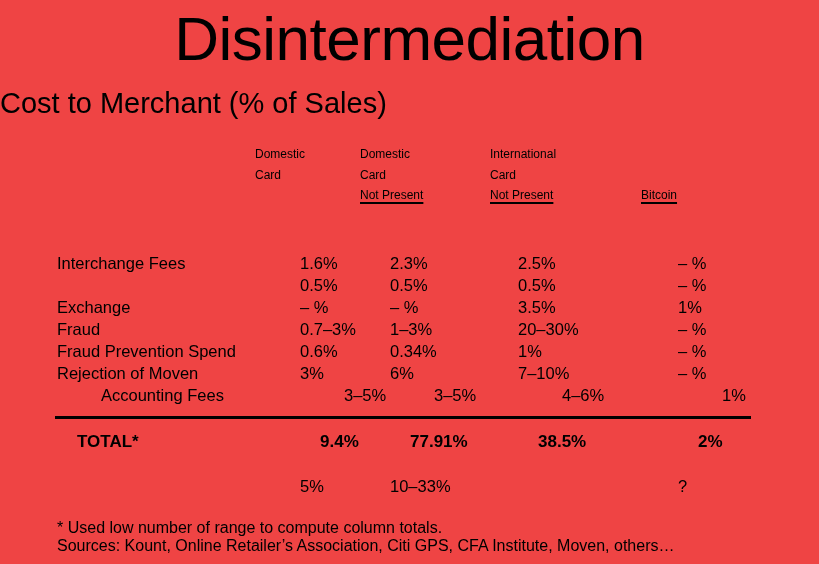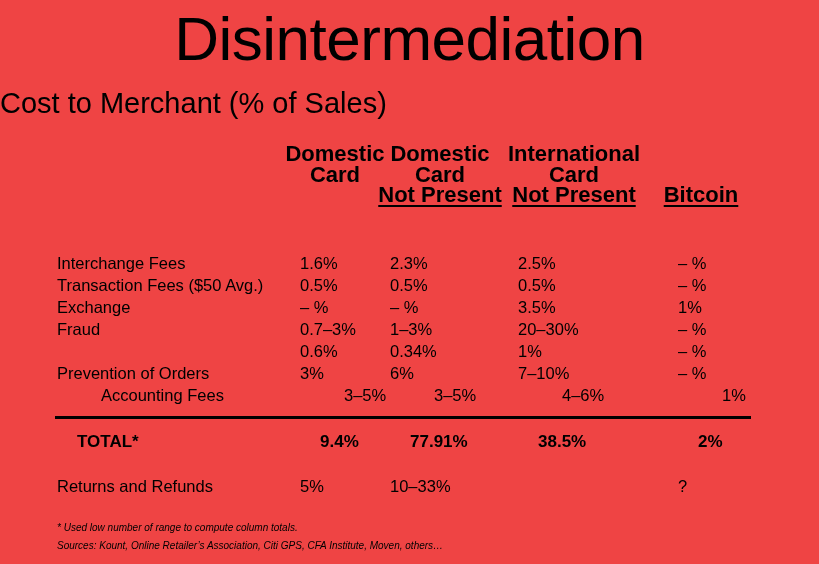--- a/index.html
+++ b/index.html
@@ -48,24 +48,23 @@
     position: absolute;
     left: 0;
     top: 0;
     width: 819px;
     height: 564px;
   }
 
   
   .col-head {
     position: absolute;
-    font-size: 22px;
-    font-weight: bold;
+    font-size: 12px;
+    font-weight: normal;
     line-height: 20.5px;
-    text-align: center;
     white-space: nowrap;
   }
   .col-head .hl {
     display: block;
   }
   .col-head .hl.u {
     text-decoration: underline;
     text-underline-offset: 3px;
     text-decoration-thickness: 2px;
   }
@@ -112,22 +111,21 @@
     top: 416px;
     width: 696px;
     height: 3px;
     background: #000000;
   }
 
   
   .footnote {
     position: absolute;
     left: 57px;
-    font-style: italic;
-    font-size: 10px;
+    font-size: 16px;
     line-height: 18px;
     white-space: nowrap;
   }
   .footnote.f0 { top: 519px; }
   .footnote.f1 { top: 537px; }
 </style>
 </head>
 <body>
 
 <div id="slide">
@@ -157,21 +155,20 @@
 
     <div class="row" style="top:253px;">
       <span class="label">Interchange Fees</span>
       <span class="cell v0">1.6%</span>
       <span class="cell v1">2.3%</span>
       <span class="cell v2">2.5%</span>
       <span class="cell v3">– %</span>
     </div>
 
     <div class="row" style="top:275px;">
-      <span class="label">Transaction Fees ($50 Avg.)</span>
       <span class="cell v0">0.5%</span>
       <span class="cell v1">0.5%</span>
       <span class="cell v2">0.5%</span>
       <span class="cell v3">– %</span>
     </div>
 
     <div class="row" style="top:297px;">
       <span class="label">Exchange</span>
       <span class="cell v0">– %</span>
       <span class="cell v1">– %</span>
@@ -181,28 +178,29 @@
 
     <div class="row" style="top:319px;">
       <span class="label">Fraud</span>
       <span class="cell v0">0.7–3%</span>
       <span class="cell v1">1–3%</span>
       <span class="cell v2">20–30%</span>
       <span class="cell v3">– %</span>
     </div>
 
     <div class="row" style="top:341px;">
+      <span class="label">Fraud Prevention Spend</span>
       <span class="cell v0">0.6%</span>
       <span class="cell v1">0.34%</span>
       <span class="cell v2">1%</span>
       <span class="cell v3">– %</span>
     </div>
 
     <div class="row" style="top:363px;">
-      <span class="label">Prevention of Orders</span>
+      <span class="label">Rejection of Moven</span>
       <span class="cell v0">3%</span>
       <span class="cell v1">6%</span>
       <span class="cell v2">7–10%</span>
       <span class="cell v3">– %</span>
     </div>
 
     <div class="row" style="top:385px;margin-left:44px;">
       <span class="label">Accounting Fees</span>
       <span class="cell v0">3–5%</span>
       <span class="cell v1">3–5%</span>
@@ -214,21 +212,20 @@
 
     <div class="row total" style="top:431px;margin-left:20px;">
       <span class="label">TOTAL*</span>
       <span class="cell v0">9.4%</span>
       <span class="cell v1">77.91%</span>
       <span class="cell v2">38.5%</span>
       <span class="cell v3">2%</span>
     </div>
 
     <div class="row" style="top:476px;">
-      <span class="label">Returns and Refunds</span>
       <span class="cell v0">5%</span>
       <span class="cell v1">10–33%</span>
       <span class="cell v2"></span>
       <span class="cell v3">?</span>
     </div>
 
   </div>
 
   <div class="footnote f0">* Used low number of range to compute column totals.</div>
   <div class="footnote f1">Sources: Kount, Online Retailer’s Association, Citi GPS, CFA Institute, Moven, others…</div>

